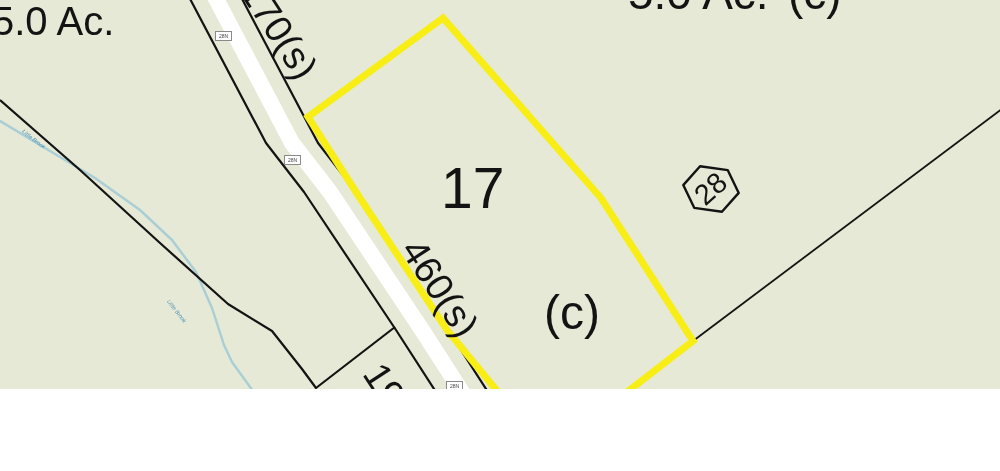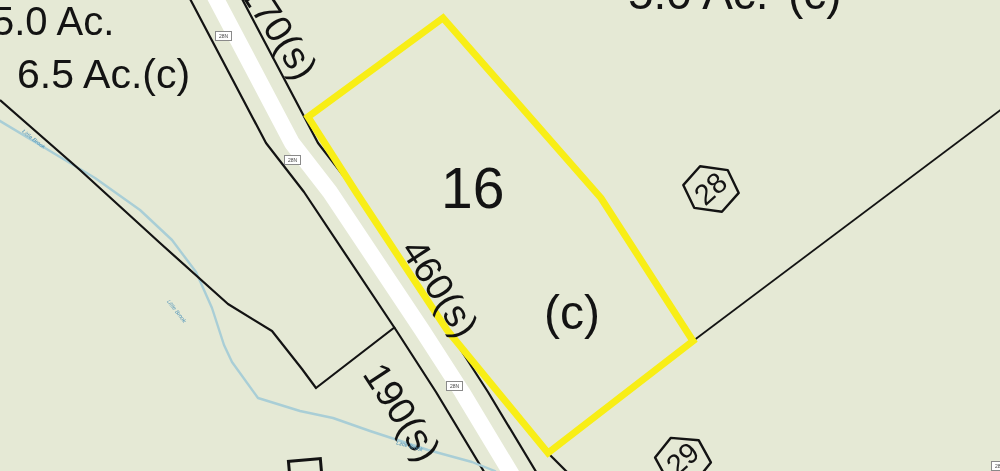--- a/index.html
+++ b/index.html
@@ -8,21 +8,21 @@
     --yellow:#F8EE16;
     --road-white:#FFFFFF;
     --stream:#A9CED6;
     --stream-text:#4E93BA;
     --box-border:#8a8a8a;
     --box-bg:#FFFFFF;
   }
   html,body{margin:0;padding:0;}
   #map{
     position:relative;
-    width:1000px;height:471px;
+    width:1000px;height:389px;
     overflow:hidden;
     background:var(--bg);
     font-family:"Liberation Sans", sans-serif;
     color:var(--ink);
   }
   #geom{position:absolute;left:0;top:0;}
   .lbl{
     position:absolute;
     white-space:nowrap;
     line-height:1;
@@ -74,26 +74,25 @@
     <rect x="-16" y="-7" width="32" height="15" transform="translate(305,467) rotate(-5)" style="fill:var(--bg);stroke:var(--ink);stroke-width:3"></rect>
 
     <polygon points="443,18 308,117 356,192 447,330 548,453 693,341 601,198" style="fill:none;stroke:var(--yellow);stroke-width:7;stroke-linejoin:miter"></polygon>
 
     <polygon points="28,0 14,-21 -14,-21 -28,0 -14,21 14,21" transform="translate(711,189) rotate(8)" style="fill:none;stroke:var(--ink);stroke-width:2.4;stroke-linejoin:round"></polygon>
     <polygon points="28,0 14,-21 -14,-21 -28,0 -14,21 14,21" transform="translate(683,460) rotate(5)" style="fill:none;stroke:var(--ink);stroke-width:2.4;stroke-linejoin:round"></polygon>
   </svg>
 
   <div class="lbl" style="left:-8px;top:1px;font-size:40px;">5.0 Ac.</div>
 
-  <div class="lbl" style="left:17px;top:54px;font-size:41px;">6.5 Ac.(c)</div>
 
   <div class="lbl" style="left:628px;top:-30px;font-size:46px;">5.0 Ac.</div>
   <div class="lbl" style="left:788px;top:-30px;font-size:46px;">(c)</div>
 
-  <div class="lbl" style="left:441px;top:160px;font-size:57px;">16</div>
+  <div class="lbl" style="left:441px;top:160px;font-size:57px;">17</div>
 
 
   <div class="lbl" style="left:544px;top:289px;font-size:48px;">(c)</div>
 
   <div class="lbl rot" style="left:279px;top:30px;font-size:38px;transform:translate(-50%,-50%) rotate(57deg);">170(s)</div>
 
   <div class="lbl rot" style="left:440px;top:288px;font-size:38px;transform:translate(-50%,-50%) rotate(57deg);">460(s)</div>
 
   <div class="lbl rot" style="left:402px;top:412px;font-size:38px;transform:translate(-50%,-50%) rotate(57deg);">190(s)</div>
 

